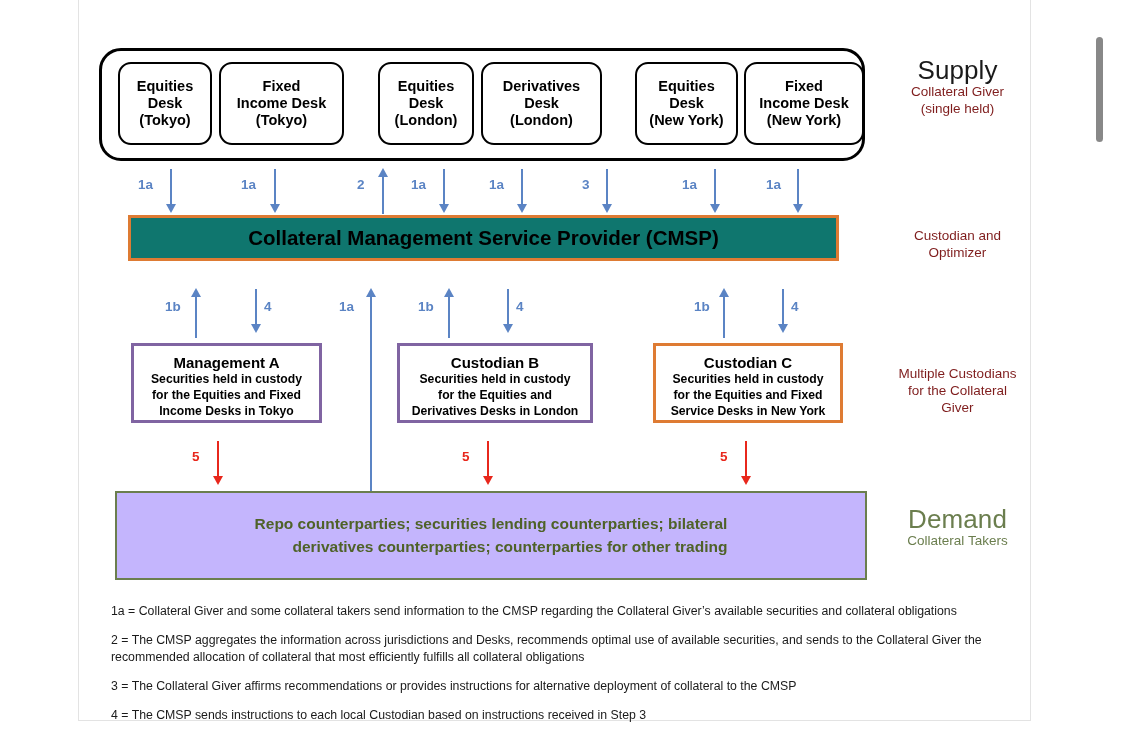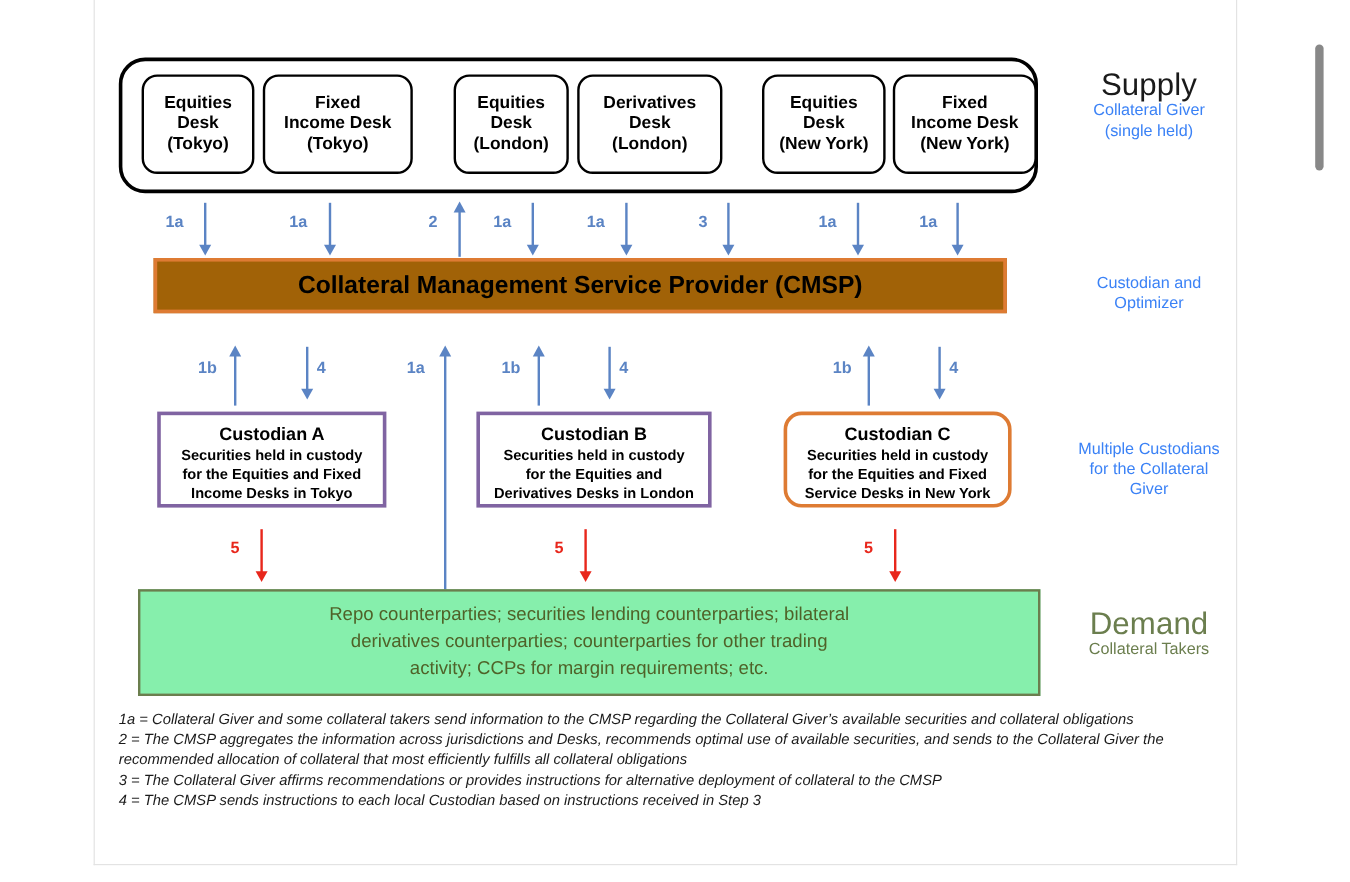--- a/index.html
+++ b/index.html
@@ -64,55 +64,55 @@
   
   .side-big {
     font-size: 26px;
     color: #1a1a1a;
     text-align: center;
     line-height: 1.05;
     letter-spacing: .1px;
   }
   .side-small {
     font-size: 13.5px;
-    color: #3b82f6;
+    color: #7f1d1d;
     text-align: center;
     line-height: 1.25;
   }
   .side-big.demand { color: #6B7E4E; font-size: 26px; }
   .side-small.demand { color: #6B7E4E; }
 
   
   #cmsp-box {
     border: 3px solid #DE7B33;
-    background: #a16207;
+    background: #0f766e;
     font-weight: bold;
     font-size: 20.5px;
     color: #000;
   }
   
   .custodian {
     background: #fff;
     border: 3px solid #8064A2;
     padding-top: 6px;
     color: #000;
   }
-  .custodian.orange { border-color: #DE7B33; border-radius: 15px; }
+  .custodian.orange { border-color: #DE7B33; }
   .cust-title { font-weight: bold; font-size: 15px; line-height: 1.3; }
   .cust-sub { font-weight: bold; font-size: 12.2px; line-height: 1.28; }
 
   
   #demand-box {
     border: 2.5px solid #6B7E4E;
-    background: #86efac;
+    background: #c4b5fd;
     color: #4F6228;
-    font-weight: normal;
+    font-weight: bold;
     font-size: 15.5px;
     line-height: 1.45;
-    text-align: center;
+    text-align: right;
   }
 
   
   .arrow-line {
     position: absolute;
     width: 0;
     border-left: 2px solid #5B84C4;
   }
   .arrow-line.red { border-left-color: #E8271C; }
   .arrow-head {
@@ -141,21 +141,21 @@
 
   
   #footnotes {
     position: absolute;
     left: 99px; top: 591px;
     width: 910px;
     font-size: 12.3px;
     line-height: 1.38;
     color: #1a1a1a;
   }
-  #footnotes p { margin: 0; font-style: italic; }
+  #footnotes p { margin: 12px; }
 </style>
 </head>
 <body>
 
 <div id="screen">
 
   <div id="doc-card"></div>
 
   <div class="abs supply-wrap" style="left:99px; top:48px; width:766px; height:113px;"></div>
 
@@ -276,21 +276,21 @@
   <div class="arrow-line" style="left:723px; top:296px; height:42px;"></div>
   <div class="arrow-head up" style="left:719px; top:288px;"></div>
   <div class="arrow-label" style="left:694px; top:299px;">1b</div>
 
   <div class="arrow-line" style="left:782px; top:289px; height:38px;"></div>
   <div class="arrow-head down" style="left:778px; top:324px;"></div>
   <div class="arrow-label" style="left:791px; top:299px;">4</div>
 
   <div class="abs custodian ctr" style="left:131px; top:343px; width:191px; height:80px;">
     <div>
-      <div class="cust-title">Custodian A</div>
+      <div class="cust-title">Management A</div>
       <div class="cust-sub">Securities held in custody</div>
       <div class="cust-sub">for the Equities and Fixed</div>
       <div class="cust-sub">Income Desks in Tokyo</div>
     </div>
   </div>
 
   <div class="abs custodian ctr" style="left:397px; top:343px; width:196px; height:80px;">
     <div>
       <div class="cust-title">Custodian B</div>
       <div class="cust-sub">Securities held in custody</div>
@@ -323,21 +323,20 @@
   <div class="arrow-label red" style="left:462px; top:449px;">5</div>
 
   <div class="arrow-line red" style="left:745px; top:441px; height:38px;"></div>
   <div class="arrow-head down red" style="left:741px; top:476px;"></div>
   <div class="arrow-label red" style="left:720px; top:449px;">5</div>
 
   <div class="abs ctr" id="demand-box" style="left:115px; top:491px; width:752px; height:89px;">
     <div>
       <div>Repo counterparties; securities lending counterparties; bilateral</div>
       <div>derivatives counterparties; counterparties for other trading</div>
-      <div>activity; CCPs for margin requirements; etc.</div>
     </div>
   </div>
 
   <div class="abs" style="left:880px; top:506px; width:155px;">
     <div class="side-big demand">Demand</div>
     <div class="side-small demand">Collateral Takers</div>
   </div>
 
   <div id="footnotes">
     <p>1a = Collateral Giver and some collateral takers send information to the CMSP regarding the Collateral Giver’s available securities and  collateral obligations</p>

